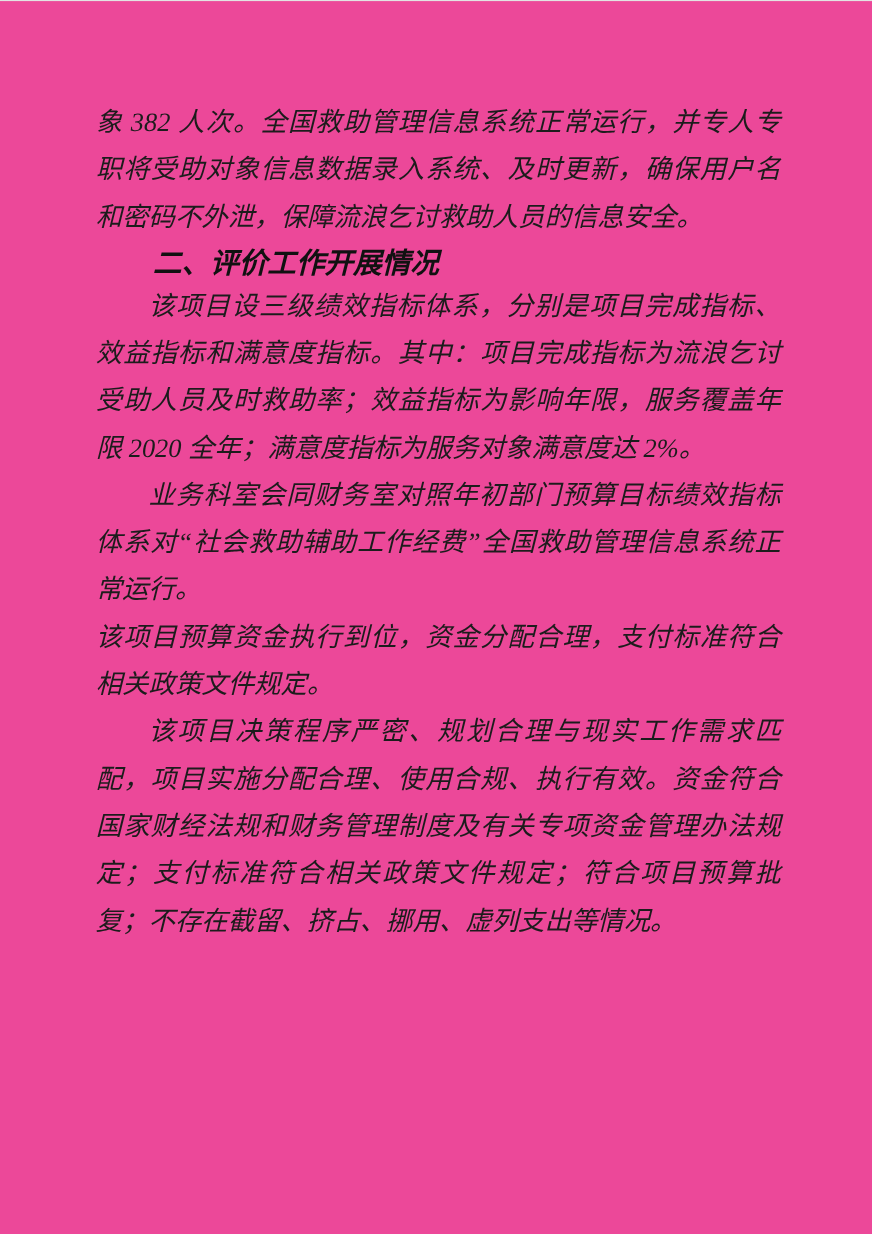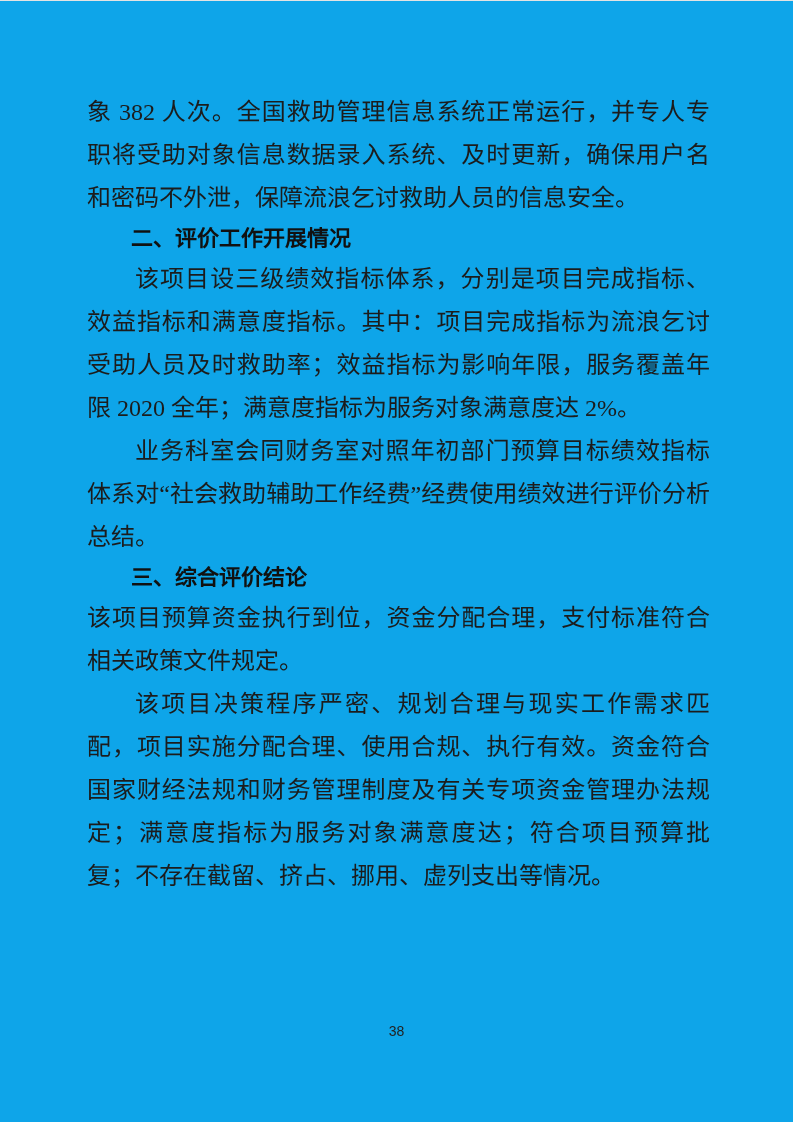--- a/index.html
+++ b/index.html
@@ -4,25 +4,26 @@
 <style>
   html, body {
     margin: 0;
     padding: 0;
     background: #ffffff;
   }
   .page {
     position: relative;
     width: 793px;
     height: 1122px;
-    background: #0ea5e9;
+    background: #ec4899;
     overflow: hidden;
     border-top: 1px solid #e3e3e3;
     font-family: "Liberation Serif", "DejaVu Serif", serif;
     color: #1c1c1c;
+    font-style: italic;
   }
   .content {
     position: absolute;
     left: 87px;
     top: 90px;
     width: 623px;
     font-size: 24px;
     line-height: 43px;
     text-align: justify;
     text-justify: inter-character;
@@ -35,21 +36,21 @@
     text-indent: 2em;
   }
   .para-noindent {
     text-indent: 0;
   }
   .section-heading {
     margin: 0;
     padding: 0;
     font-family: "Liberation Sans", "DejaVu Sans", sans-serif;
     font-weight: 700;
-    font-size: 22px;
+    font-size: 26px;
     line-height: 38px;
     text-indent: 2em;
     text-align: left;
     color: #111111;
   }
   .page-number {
     position: absolute;
     left: 0;
     right: 0;
     top: 1022px;
@@ -66,25 +67,23 @@
 <div class="page">
   <div class="content">
 
     <p class="para-noindent">象 382 人次。全国救助管理信息系统正常运行，并专人专职将受助对象信息数据录入系统、及时更新，确保用户名和密码不外泄，保障流浪乞讨救助人员的信息安全。</p>
 
 
     <h2 class="section-heading">二、评价工作开展情况</h2>
 
     <p class="para-indent">该项目设三级绩效指标体系，分别是项目完成指标、效益指标和满意度指标。其中：项目完成指标为流浪乞讨受助人员及时救助率；效益指标为影响年限，服务覆盖年限 2020 全年；满意度指标为服务对象满意度达 2%。</p>
 
-    <p class="para-indent">业务科室会同财务室对照年初部门预算目标绩效指标体系对“社会救助辅助工作经费”经费使用绩效进行评价分析总结。</p>
+    <p class="para-indent">业务科室会同财务室对照年初部门预算目标绩效指标体系对“社会救助辅助工作经费”全国救助管理信息系统正常运行。</p>
 
-    <h2 class="section-heading">三、综合评价结论</h2>
 
     <p class="para-noindent">该项目预算资金执行到位，资金分配合理，支付标准符合相关政策文件规定。</p>
 
 
-    <p class="para-indent">该项目决策程序严密、规划合理与现实工作需求匹配，项目实施分配合理、使用合规、执行有效。资金符合国家财经法规和财务管理制度及有关专项资金管理办法规定；满意度指标为服务对象满意度达；符合项目预算批复；不存在截留、挤占、挪用、虚列支出等情况。</p>
+    <p class="para-indent">该项目决策程序严密、规划合理与现实工作需求匹配，项目实施分配合理、使用合规、执行有效。资金符合国家财经法规和财务管理制度及有关专项资金管理办法规定；支付标准符合相关政策文件规定；符合项目预算批复；不存在截留、挤占、挪用、虚列支出等情况。</p>
 
   </div>
 
-  <div class="page-number">38</div>
 </div>
 
 </body></html>

